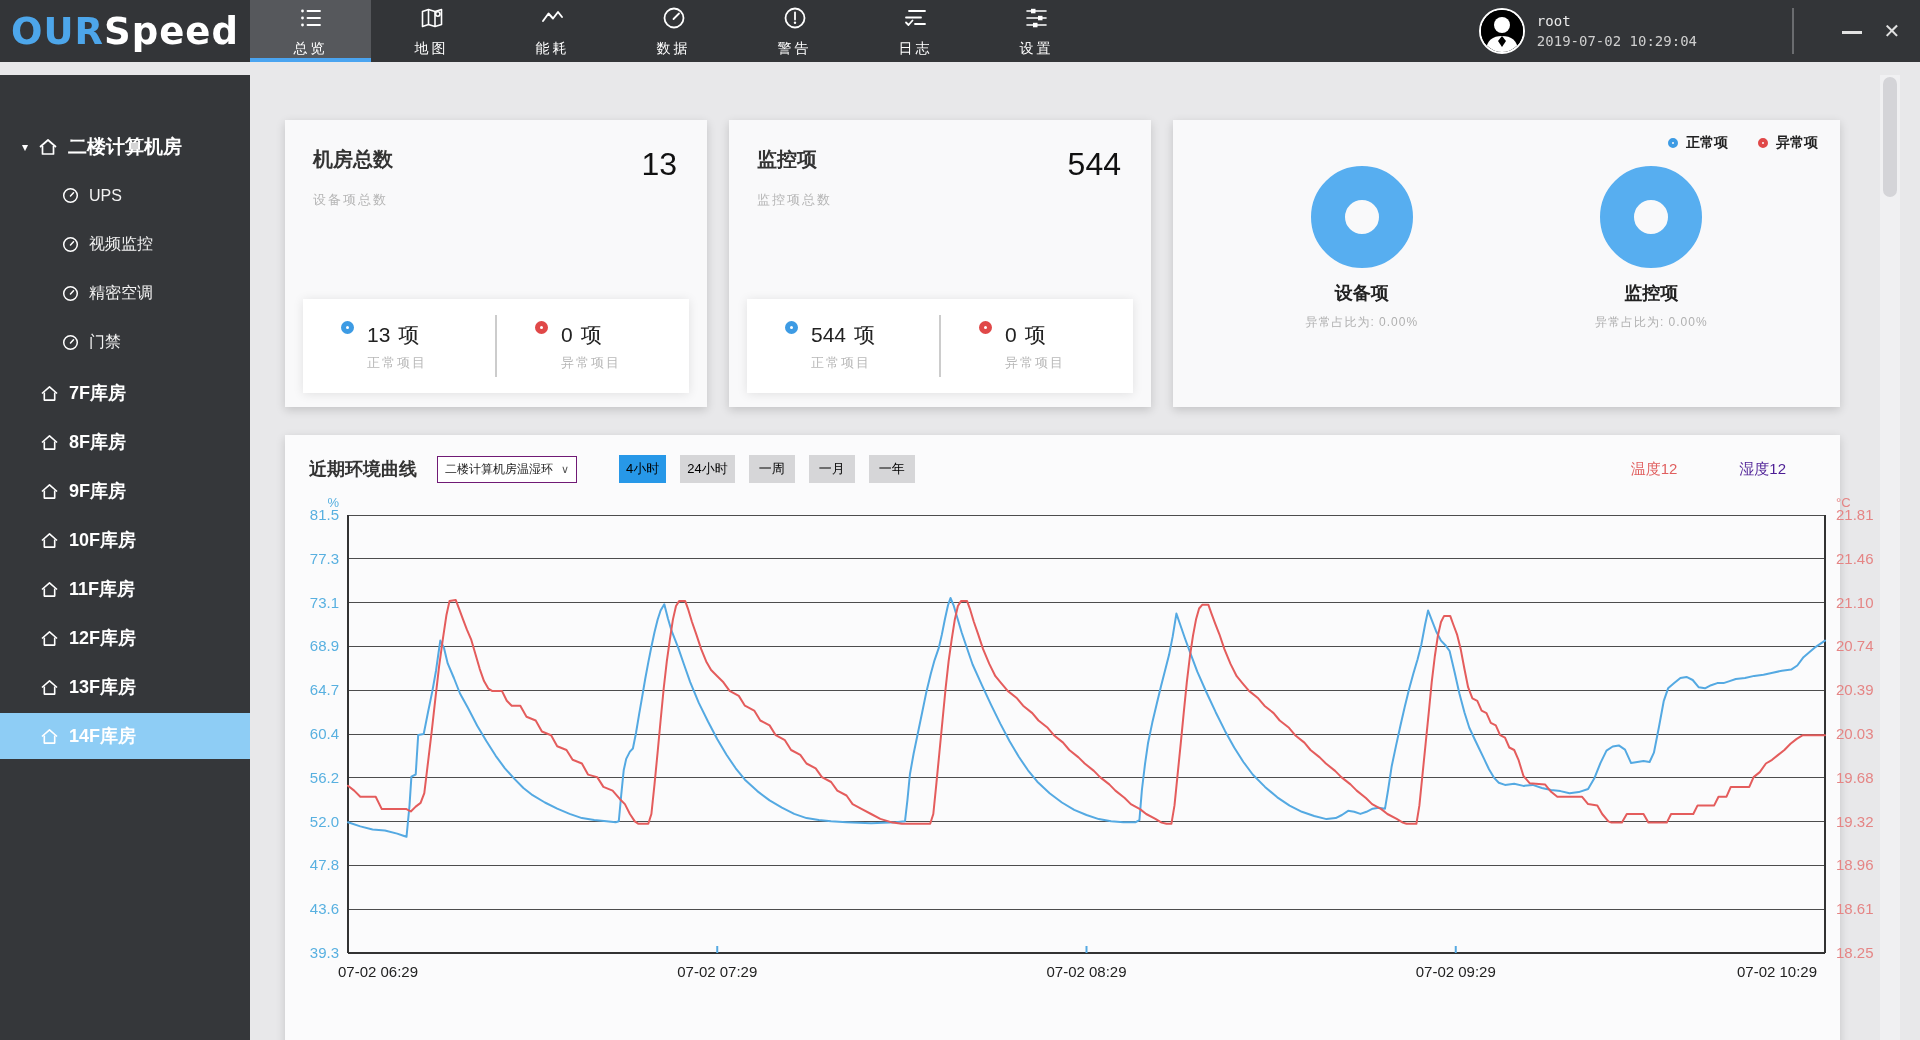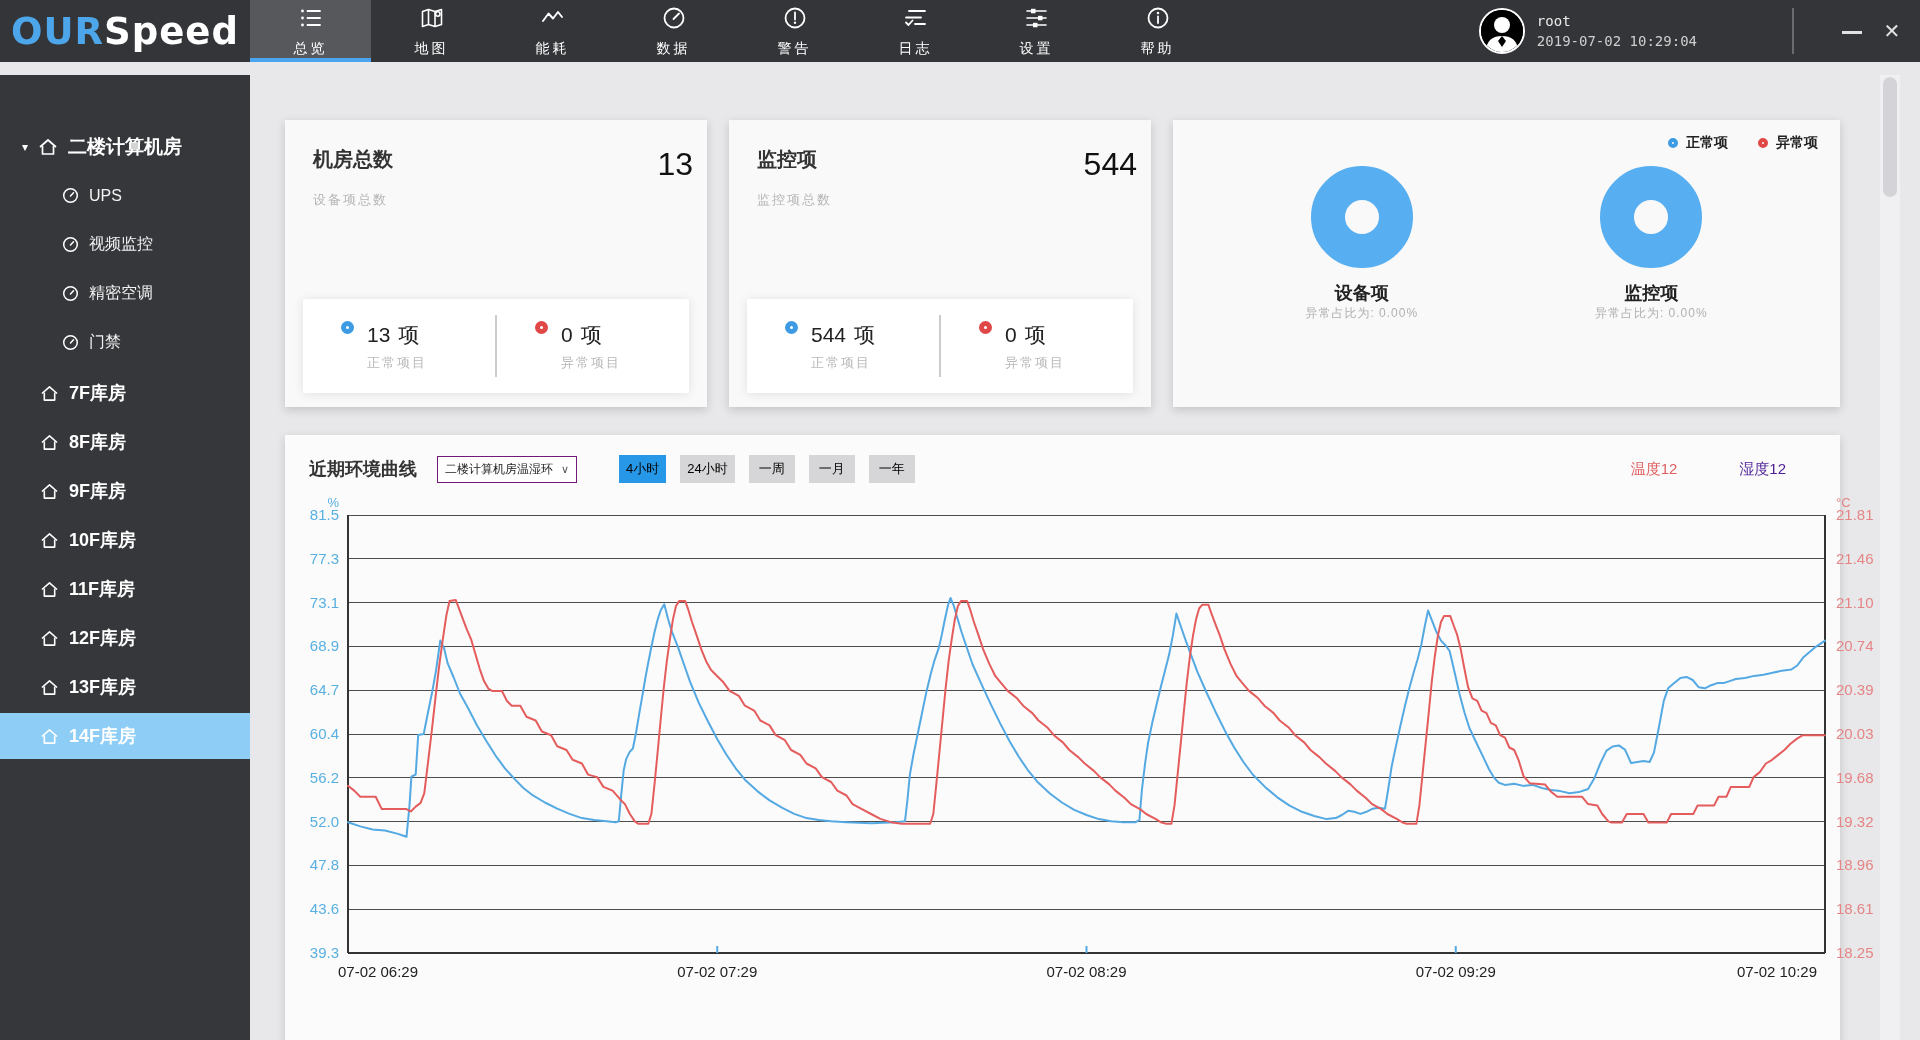--- a/index.html
+++ b/index.html
@@ -36,21 +36,21 @@
   .icon svg { display:block; }
 
   
   .main { position:absolute; top:75px; left:250px; width:1650px; height:965px; }
   .scroll-strip { position:absolute; top:0; right:0; width:20px; height:965px; background:#f0f0f2; cursor:pointer; }
   .scroll-thumb { position:absolute; top:2px; left:3px; width:14px; height:120px; border-radius:7px; background:#d4d4d8; }
 
   .cards-row { display:flex; gap:22px; margin:45px 60px 0 35px; height:287px; }
   .card { background:#f9f9fa; box-shadow:0 3px 9px rgba(0,0,0,0.16); position:relative; }
   .stat-card { width:422px; }
-  .stat-head { display:flex; justify-content:space-between; align-items:flex-start; padding:26px 14px 0 28px; }
+  .stat-head { display:flex; justify-content:space-between; align-items:flex-start; padding:26px 30px 0 28px; }
   .stat-title { font-size:20px; font-weight:bold; color:#333; }
   .stat-big { font-size:32px; color:#111; }
   .stat-sub { padding:8px 28px 0; font-size:13px; color:#b5b5b5; letter-spacing:2px; }
   .stat-bottom { position:absolute; left:18px; right:18px; bottom:14px; height:94px; background:#fff; box-shadow:0 1px 10px rgba(0,0,0,0.10); display:flex; align-items:center; }
   .stat-half { flex:1; display:flex; align-items:flex-start; gap:13px; padding-left:38px; }
   .vdivider { width:2px; height:62px; background:#ccc; }
   .ring { width:13px; height:13px; border-radius:50%; }
   .ring.blue { border:5px solid #3d9be4; }
   .ring.red  { border:5px solid #e04848; }
   .stat-count { font-size:21px; color:#222; }
@@ -60,21 +60,21 @@
   .donut-card { flex:1; }
   .legend { position:absolute; top:14px; right:22px; display:flex; gap:30px; align-items:center; }
   .legend-item { display:flex; align-items:center; gap:8px; font-size:14px; font-weight:bold; color:#222; }
   .lring { width:10px; height:10px; border-radius:50%; }
   .lring.blue { border:4px solid #3d9be4; }
   .lring.red  { border:4px solid #e04848; }
   .donuts { display:flex; justify-content:space-around; padding:46px 44px 0; }
   .donut-block { text-align:center; }
   .donut-ring { width:102px; height:102px; border:34px solid #57aef0; border-radius:50%; margin:0 auto; }
   .donut-label { font-size:18px; font-weight:bold; color:#222; margin-top:13px; }
-  .donut-note { font-size:12px; color:#b0b0b0; letter-spacing:1px; }
+  .donut-note { font-size:12px; color:#b0b0b0; margin-top:9px; letter-spacing:1px; }
 
   
   .chart-card { margin:28px 60px 0 35px; height:757px; background:#fbfbfc; box-shadow:0 3px 9px rgba(0,0,0,0.16); position:relative; }
   .chart-head { display:flex; align-items:center; padding:20px 26px 4px 24px; gap:20px; }
   .chart-title { font-size:18px; font-weight:bold; color:#333; }
   .dropdown { width:140px; height:27px; background:#fff; border:1px solid #701a75; display:flex; align-items:center; justify-content:space-between; padding:0 7px; font-size:12px; color:#222; cursor:pointer; }
   .dd-caret { color:#555; font-size:11px; }
   .range-btns { display:flex; gap:14px; margin-left:22px; }
   .rbtn { min-width:46px; padding:5px 7px; text-align:center; font-size:13px; color:#000000; background:#d6d6d8; cursor:pointer; }
   .rbtn.active { background:#2798e8; }
@@ -175,32 +175,20 @@
               <line x1="3" y1="20" x2="22" y2="20"></line>
             </g>
             <g fill="#fff">
               <rect x="7" y="3.8" width="4.5" height="4.5"></rect>
               <rect x="14" y="10.8" width="4.5" height="4.5"></rect>
               <rect x="9" y="17.8" width="4.5" height="4.5"></rect>
             </g>
           </svg>
       </span>
       <span class="nav-label">设置</span>
-    </div>
-    <div class="nav-item">
-      <span class="nav-icon">
-        <svg width="26" height="26" viewBox="0 0 26 26">
-            <g stroke="#fff" stroke-width="1.8" fill="none" stroke-linecap="round">
-              <circle cx="13" cy="13" r="9.5"></circle>
-              <line x1="13" y1="11.5" x2="13" y2="18"></line>
-            </g>
-            <circle cx="13" cy="8" r="1.3" fill="#fff"></circle>
-          </svg>
-      </span>
-      <span class="nav-label">帮助</span>
     </div>
   </div>
   <div class="user-zone">
     <div class="avatar">
       <svg width="42" height="42" viewBox="0 0 42 42">
           <rect width="42" height="42" fill="#000"></rect>
           <circle cx="21" cy="15" r="8" fill="#fff"></circle>
           <path d="M5,42 C5,30 12,26 21,26 C30,26 37,30 37,42 Z" fill="#fff"></path>
           <path d="M21,26 l-4,5 l4,6 l4,-6 Z" fill="#000"></path>
         </svg>

